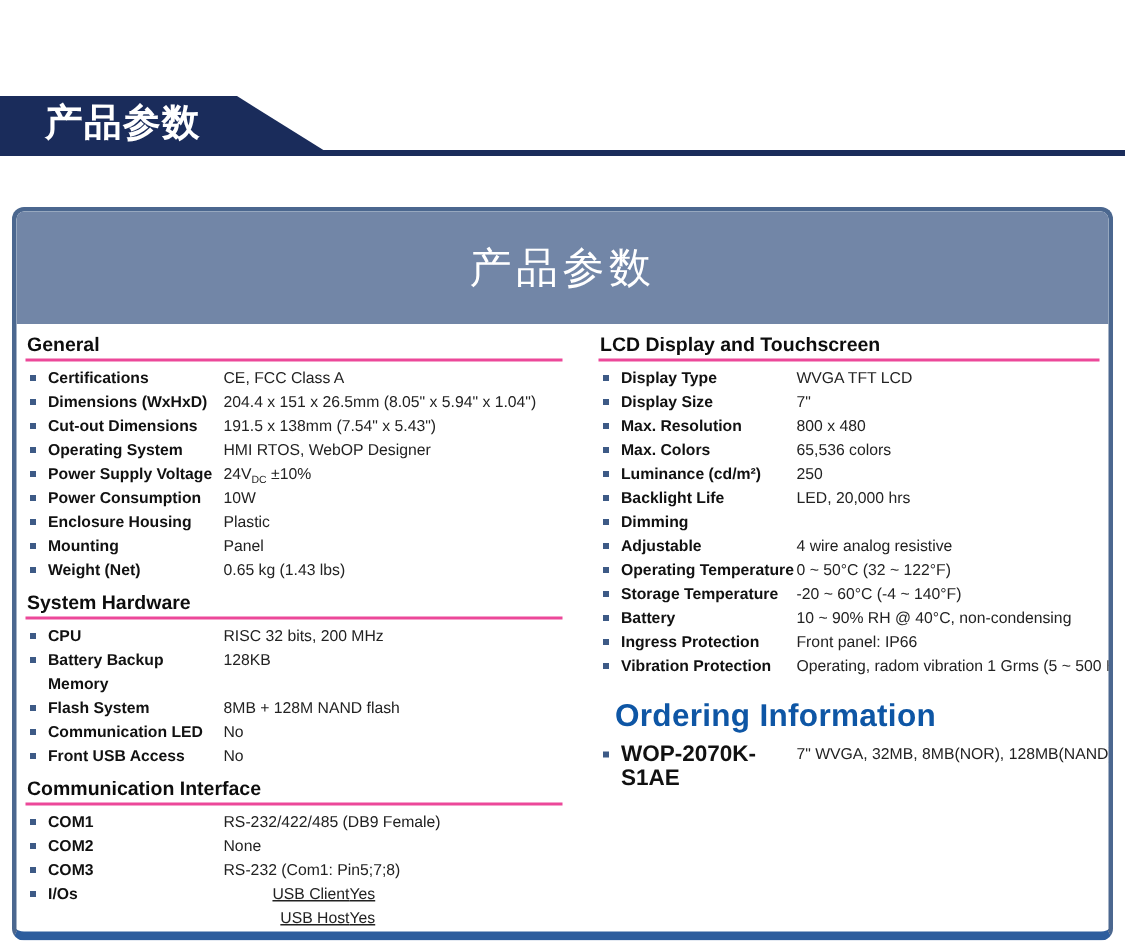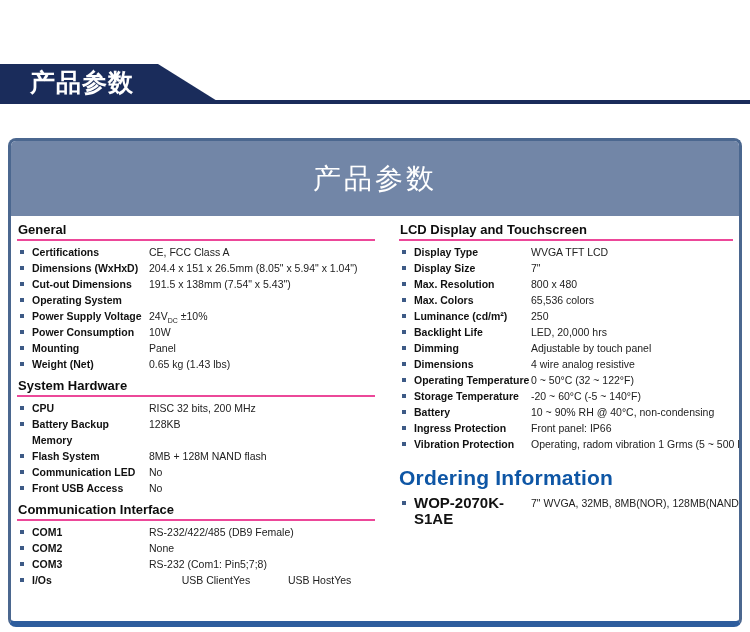--- a/index.html
+++ b/index.html
@@ -32,29 +32,29 @@
   .panel-body{display:flex;padding:0 6px;}
   .col-left{width:358px;flex:none;margin-right:24px;}
   .col-right{flex:1;min-width:0;}
   
   .section-title{
     font-size:13px;line-height:15px;font-weight:bold;color:#0d0d0d;
     border-bottom:2px solid #ec4899;padding:0 0 2px 1px;margin:6px 0 3px;
   }
   .section-title.ordering{
     font-size:21px;line-height:24px;color:var(--ordering_heading);
-    border-bottom:none;margin:14px 0 5px;padding:0;letter-spacing:0.2px;
+    border-bottom:none;margin:14px 11px 5px;padding:0;letter-spacing:0.2px;
   }
   .spec-row{display:flex;align-items:flex-start;font-size:10.5px;line-height:16px;}
   .bullet{width:4px;height:4px;background:var(--bullet);margin:6px 8px 0 3px;flex:none;}
   .spec-label{font-weight:bold;width:117px;flex:none;color:#111;}
   .ordering-section .spec-label{font-size:15px;}
   .spec-value{color:#222;white-space:nowrap;text-align:right;}
   .spec-value sub{font-size:7px;line-height:0;}
-  .spec-value.stack{display:flex;flex-direction:row;white-space:nowrap;}
+  .spec-value.stack{display:flex;flex-direction:column;white-space:nowrap;text-decoration:underline;}
   .subrow{display:flex;line-height:16px;}
   .subrow .cell1{width:84px;flex:none;}
 </style>
 </head>
 <body>
 
 <div class="banner">
   <div class="banner-shape"></div>
   <div class="banner-bar"></div>
   <div class="banner-title">产品参数</div>
@@ -79,30 +79,36 @@
             <span class="spec-value">204.4 x 151 x 26.5mm (8.05" x 5.94" x 1.04")</span>
           </div>
           <div class="spec-row">
             <span class="bullet"></span>
             <span class="spec-label">Cut-out Dimensions</span>
             <span class="spec-value">191.5 x 138mm (7.54" x 5.43")</span>
           </div>
           <div class="spec-row">
             <span class="bullet"></span>
             <span class="spec-label">Operating System</span>
+            <span class="spec-value">HMI RTOS, WebOP Designer</span>
           </div>
           <div class="spec-row">
             <span class="bullet"></span>
             <span class="spec-label">Power Supply Voltage</span>
             <span class="spec-value"><span>24V</span><sub>DC</sub><span> ±10%</span></span>
           </div>
           <div class="spec-row">
             <span class="bullet"></span>
             <span class="spec-label">Power Consumption</span>
             <span class="spec-value">10W</span>
+          </div>
+          <div class="spec-row">
+            <span class="bullet"></span>
+            <span class="spec-label">Enclosure Housing</span>
+            <span class="spec-value">Plastic</span>
           </div>
           <div class="spec-row">
             <span class="bullet"></span>
             <span class="spec-label">Mounting</span>
             <span class="spec-value">Panel</span>
           </div>
           <div class="spec-row">
             <span class="bullet"></span>
             <span class="spec-label">Weight (Net)</span>
             <span class="spec-value">0.65 kg (1.43 lbs)</span>
@@ -198,38 +204,37 @@
             <span class="spec-value">250</span>
           </div>
           <div class="spec-row">
             <span class="bullet"></span>
             <span class="spec-label">Backlight Life</span>
             <span class="spec-value">LED, 20,000 hrs</span>
           </div>
           <div class="spec-row">
             <span class="bullet"></span>
             <span class="spec-label">Dimming</span>
-            <span class="spec-value">Adjustable by touch panel</span>
-          </div>
-          <div class="spec-row">
-            <span class="bullet"></span>
-            <span class="spec-label">Dimensions</span>
+          </div>
+          <div class="spec-row">
+            <span class="bullet"></span>
+            <span class="spec-label">Adjustable</span>
             <span class="spec-value">4 wire analog resistive</span>
           </div>
         </div>
         <div class="section">
           <div class="spec-row">
             <span class="bullet"></span>
             <span class="spec-label">Operating Temperature</span>
             <span class="spec-value">0 ~ 50°C (32 ~ 122°F)</span>
           </div>
           <div class="spec-row">
             <span class="bullet"></span>
             <span class="spec-label">Storage Temperature</span>
-            <span class="spec-value">-20 ~ 60°C (-5 ~ 140°F)</span>
+            <span class="spec-value">-20 ~ 60°C (-4 ~ 140°F)</span>
           </div>
           <div class="spec-row">
             <span class="bullet"></span>
             <span class="spec-label">Battery</span>
             <span class="spec-value">10 ~ 90% RH @ 40°C, non-condensing</span>
           </div>
           <div class="spec-row">
             <span class="bullet"></span>
             <span class="spec-label">Ingress Protection</span>
             <span class="spec-value">Front panel: IP66</span>

